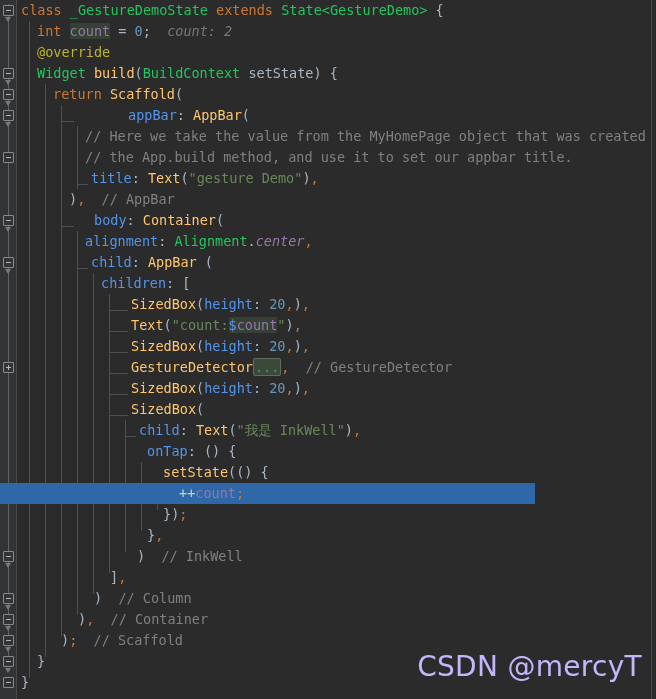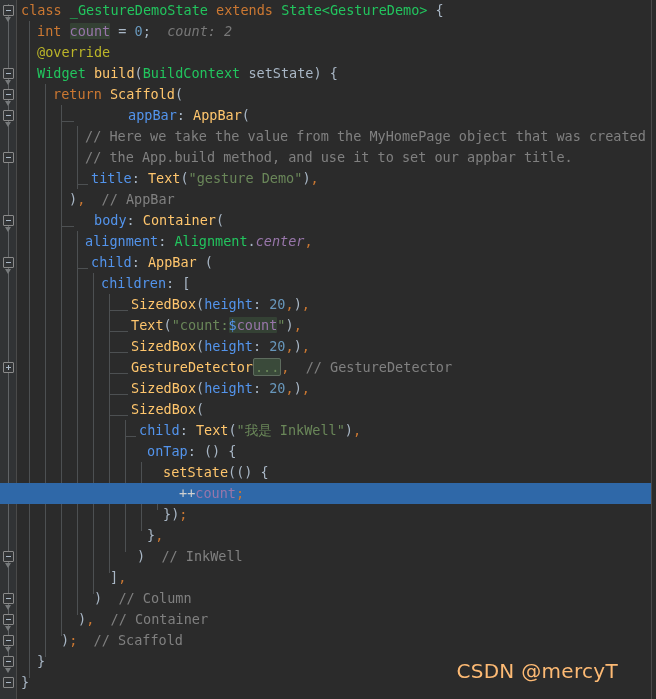--- a/index.html
+++ b/index.html
@@ -128,21 +128,21 @@
     font-family: "DejaVu Sans Mono", "Liberation Mono", monospace;
   }
   .line .txt {
     position: absolute;
     left: 21px;
     top: 0;
     white-space: pre;
   }
   .line.sel {
     background: #2F68A8;
-    width: 651px;
+    width: 535px;
   }
 
   
   .guide {
     position: absolute;
     width: 1px;
     background: #4D5052;
     z-index: 4;
   }
   
@@ -180,24 +180,24 @@
     background: #3A4A3A;
     border: 1px solid #5E6C5E;
     border-radius: 2px;
     padding: 0 1px;
     color: #6A8759;
   }
 
   
   .watermark {
     position: absolute;
-    right: 38px;
+    right: 14px;
     bottom: 16px;
-    color: #fdba74;
-    font-size: 20px;
+    color: #c4b5fd;
+    font-size: 28px;
     font-family: "DejaVu Sans", "Liberation Sans", sans-serif;
     letter-spacing: 0.3px;
     z-index: 8;
     user-select: none;
   }
 </style>
 </head>
 <body>
 
 <div id="editor">

